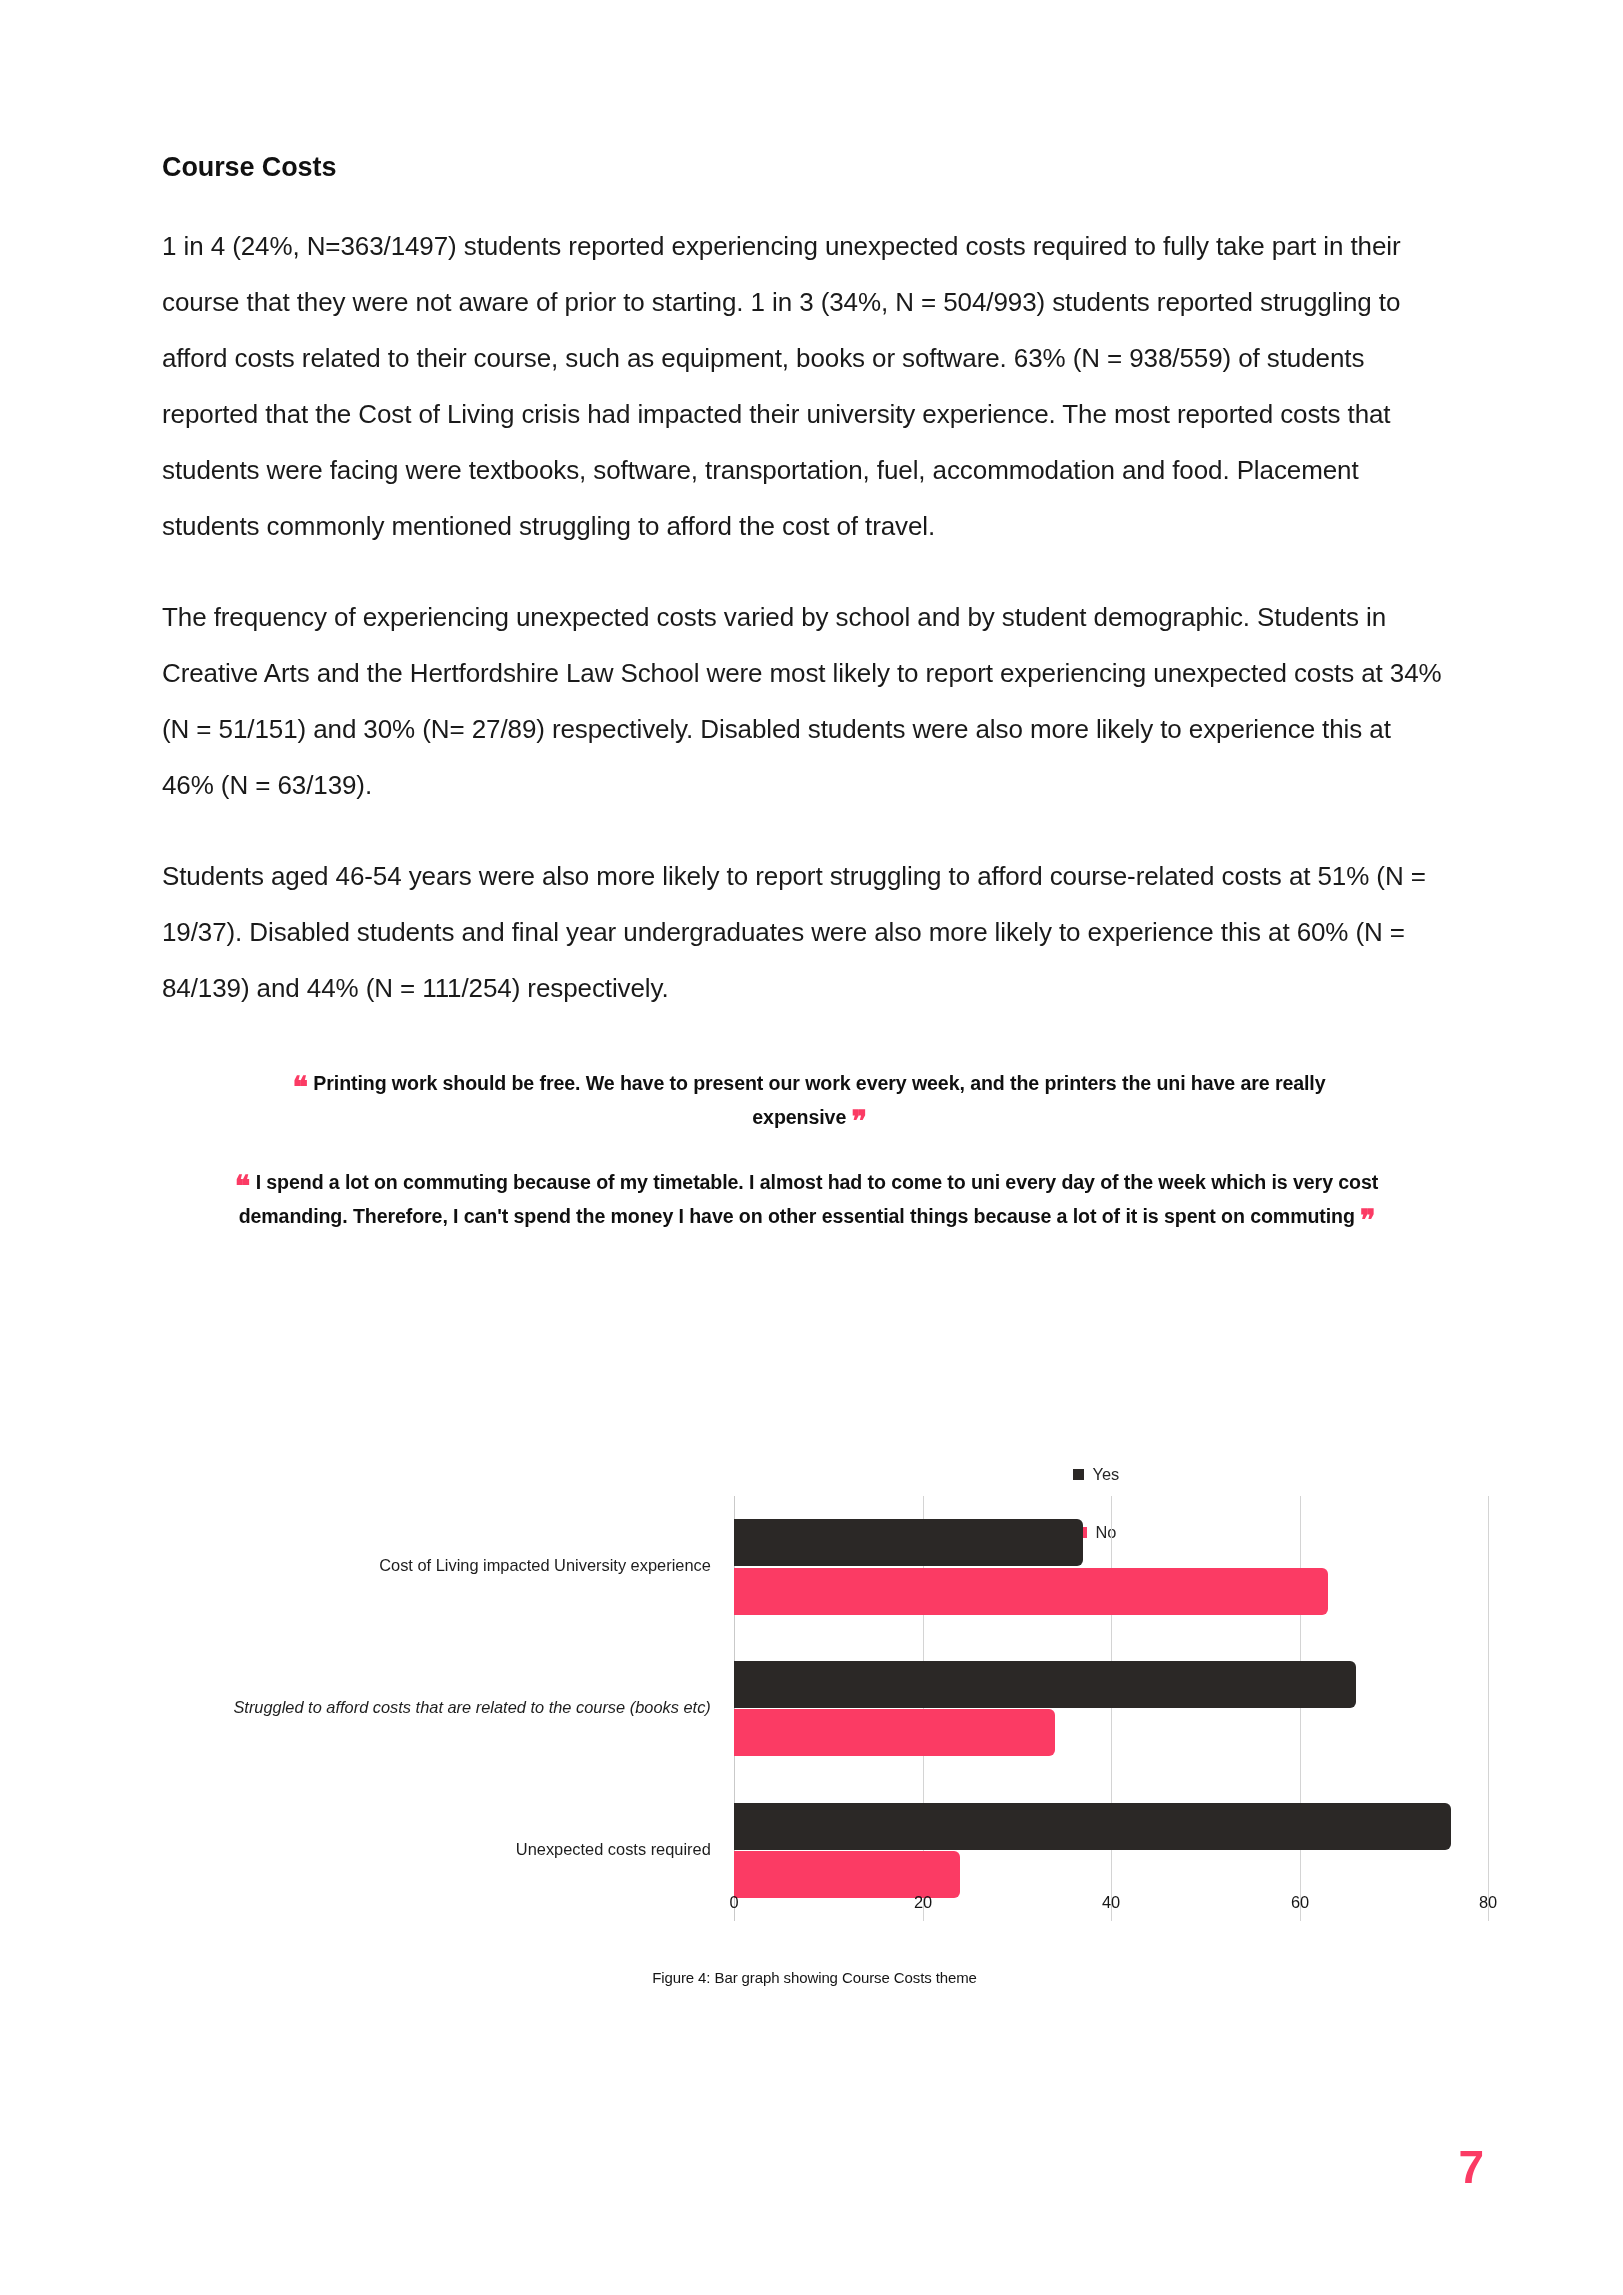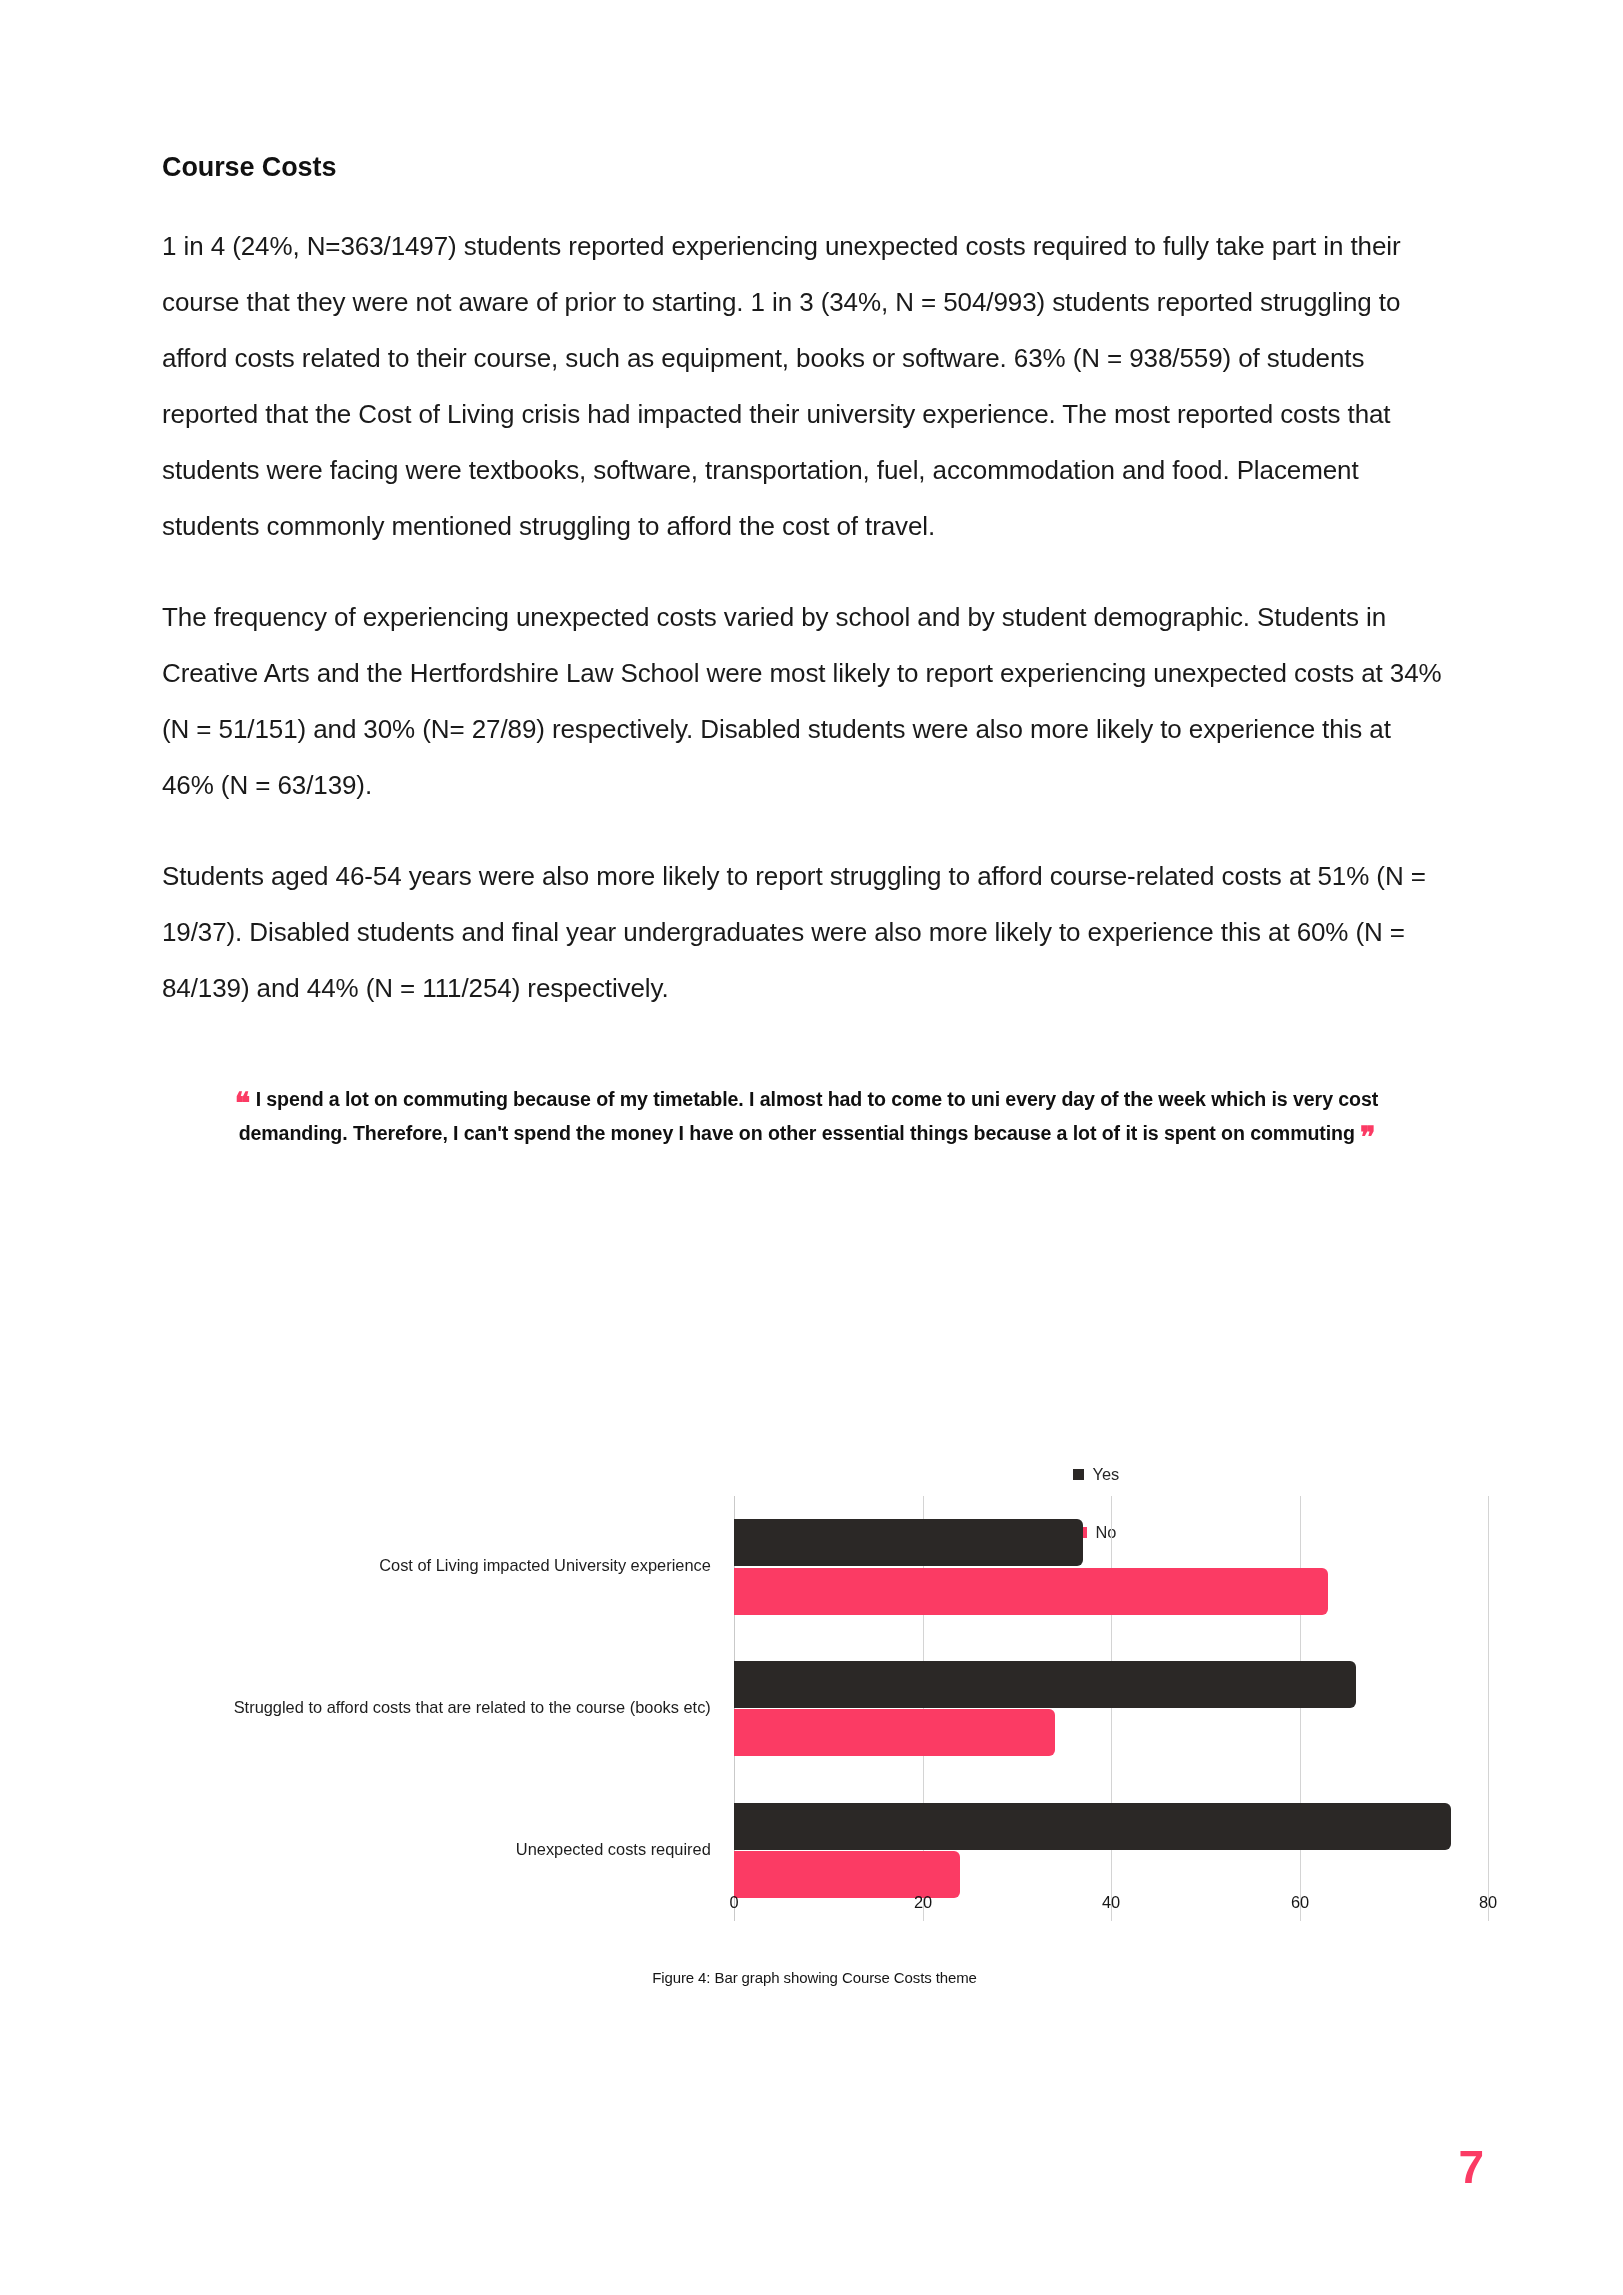--- a/index.html
+++ b/index.html
@@ -206,20 +206,23 @@
 
   <div class="content">
     <h2 class="section-title">Course Costs</h2>
     <p class="body-text">1  in 4 (24%, N=363/1497) students reported experiencing unexpected costs required to fully take part in their course that they were not aware of prior to starting. 1 in 3 (34%, N = 504/993) students reported struggling to afford costs related to their course, such as equipment, books or software. 63% (N = 938/559) of students reported that the Cost of Living crisis had impacted their university experience. The most reported costs that students were facing were textbooks, software, transportation, fuel, accommodation and food. Placement students commonly mentioned struggling to afford the cost of travel.</p>
     <p class="body-text">The frequency of experiencing unexpected costs varied by school and by student demographic. Students in Creative Arts and the Hertfordshire Law School were most likely to report experiencing unexpected costs at 34% (N = 51/151) and 30% (N= 27/89) respectively. Disabled students were also more likely to experience this at 46% (N = 63/139).</p>
     <p class="body-text">Students aged 46-54 years were also more likely to report struggling to afford course-related costs at 51% (N = 19/37). Disabled students and final year undergraduates were also more likely to experience this at 60% (N = 84/139) and 44% (N = 111/254) respectively.</p>
   </div>
 
   <div class="quotes">
 
+    <div class="quote quote-1">
+      <span class="qm open">❝</span><span>Printing work should be free. We have to present our work every week, and the printers the uni have are really expensive</span><span class="qm close">❞</span>
+    </div>
 
     <div class="quote quote-2">
       <span class="qm open">❝</span><span>I spend a lot on commuting because of my timetable. I almost had to come to uni every day of the week which is very cost demanding. Therefore, I can't spend the money I have on other essential things because a lot of it is spent on commuting</span><span class="qm close">❞</span>
     </div>
 
 
   </div>
 
   <div class="chart-wrap">
 
@@ -230,21 +233,21 @@
         </div>
         <div class="legend-item">
           <span class="legend-swatch" style="background: rgb(251, 59, 100);"></span>
           <span>No</span>
         </div>
       </div>
 
     <div class="plot">
       <div class="cat-labels" id="cat-labels">
           <div class="cat-label" style="top: 60px;">Cost of Living impacted University experience</div>
-          <div class="cat-label" style="top: 202px;">Struggled to afford costs that are related to the course (books etc)</div>
+          <div class="cat-label" style="top: 202px; font-style: italic;">Struggled to afford costs that are related to the course (books etc)</div>
           <div class="cat-label" style="top: 344px; margin-left: 44px;">Unexpected costs required</div>
         </div>
       <div class="bars-area" id="bars-area">
           <div class="gridline axis0" style="left: 0px;"></div>
           <div class="gridline" style="left: 189px;"></div>
           <div class="gridline" style="left: 377px;"></div>
           <div class="gridline" style="left: 566px;"></div>
           <div class="gridline" style="left: 754px;"></div>
           <div class="bar yes" style="left: 0px; width: 349px; top: 23px; background: rgb(43, 40, 38);"></div>
           <div class="bar no" style="left: 0px; width: 594px; top: 72px; background: rgb(251, 59, 100);"></div>

